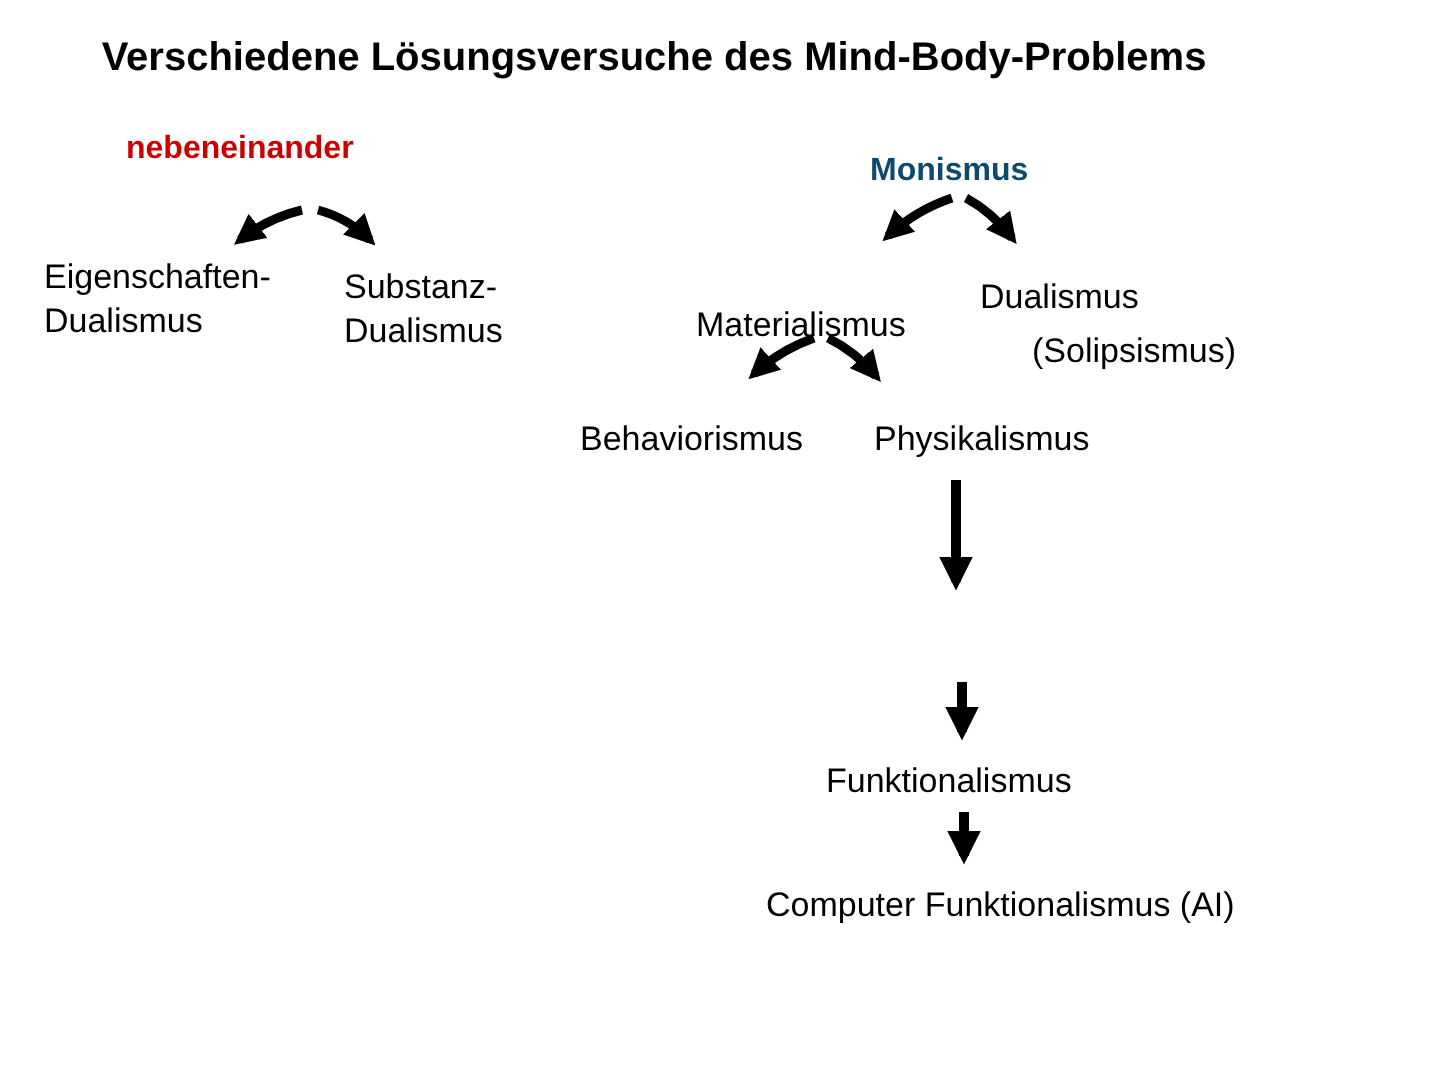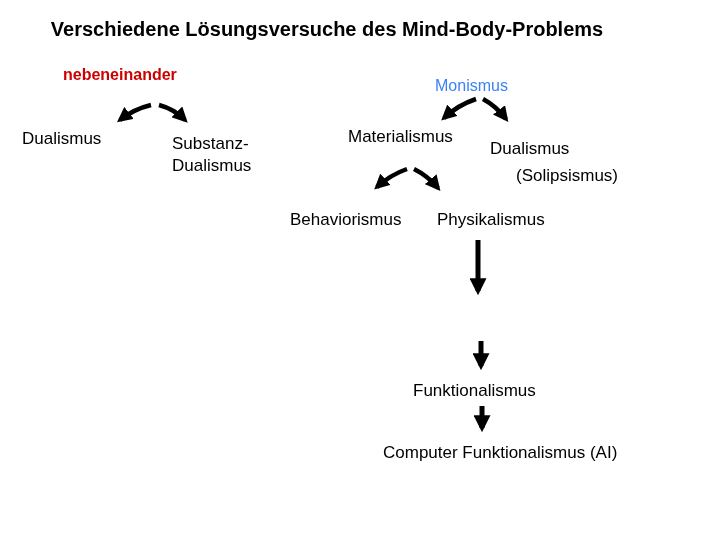--- a/index.html
+++ b/index.html
@@ -16,25 +16,25 @@
     left:0;top:18px;width:654px;
     text-align:center;
     font-size:20px;font-weight:bold;color:#000;
   }
   .premise{
     left:63px;top:64px;
     font-size:16px;font-weight:bold;line-height:21px;
     color:#cc0000;
   }
   .node{font-size:17px;font-weight:normal;color:#000;line-height:22px;}
-  .node-bold{font-size:16px;font-weight:normal;color:#3b82f6;}
+  .node-bold{font-size:16px;font-weight:bold;color:#0c4a6e;}
   .pos-monismus{left:435px;top:77px;}
   .pos-eigenschaften{left:22px;top:128px;}
   .pos-substanz{left:172px;top:133px;}
-  .pos-materialismus{left:348px;top:126px;}
+  .pos-materialismus{left:348px;top:152px;}
   .pos-idealismus{left:490px;top:138px;}
   .pos-solipsismus{left:516px;top:165px;}
   .pos-behaviorismus{left:290px;top:209px;}
   .pos-physikalismus{left:437px;top:209px;}
   .pos-identitaet{left:417px;top:307px;}
   .pos-funktionalismus{left:413px;top:380px;}
   .pos-computer{left:383px;top:442px;}
   svg.connectors{position:absolute;left:0;top:0;width:720px;height:540px;pointer-events:none;}
 </style>
 </head>
@@ -65,20 +65,21 @@
 
   <div class="abs slide-title">Verschiedene Lösungsversuche des Mind-Body-Problems</div>
 
   <div class="abs premise">
     <div>nebeneinander</div>
   </div>
 
   <div class="abs node-bold pos-monismus">Monismus</div>
 
   <div class="abs node pos-eigenschaften">
+    <div>Eigenschaften-</div>
     <div>Dualismus</div>
   </div>
 
   <div class="abs node pos-substanz">
     <div>Substanz-</div>
     <div>Dualismus</div>
   </div>
 
   <div class="abs node pos-materialismus">Materialismus</div>
 

